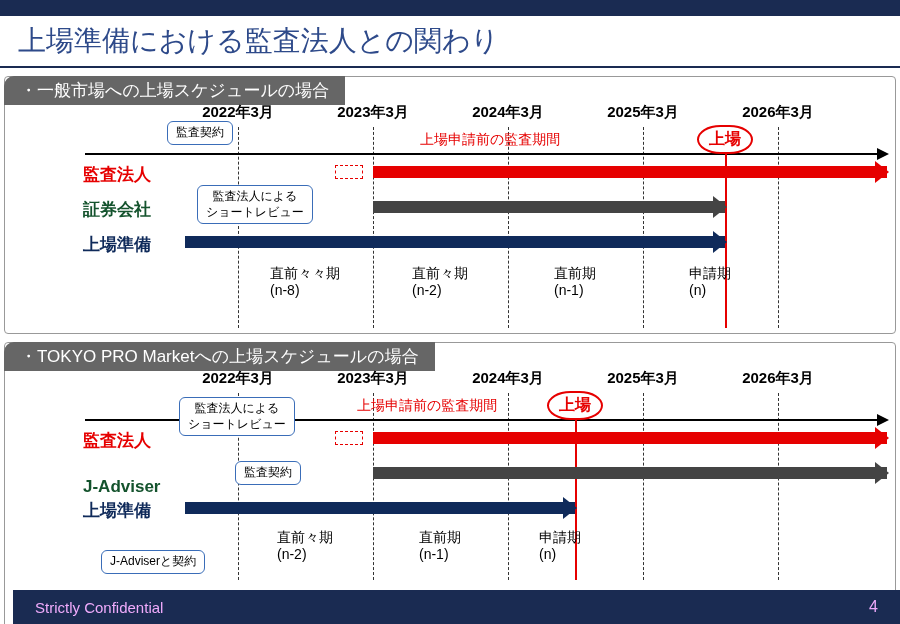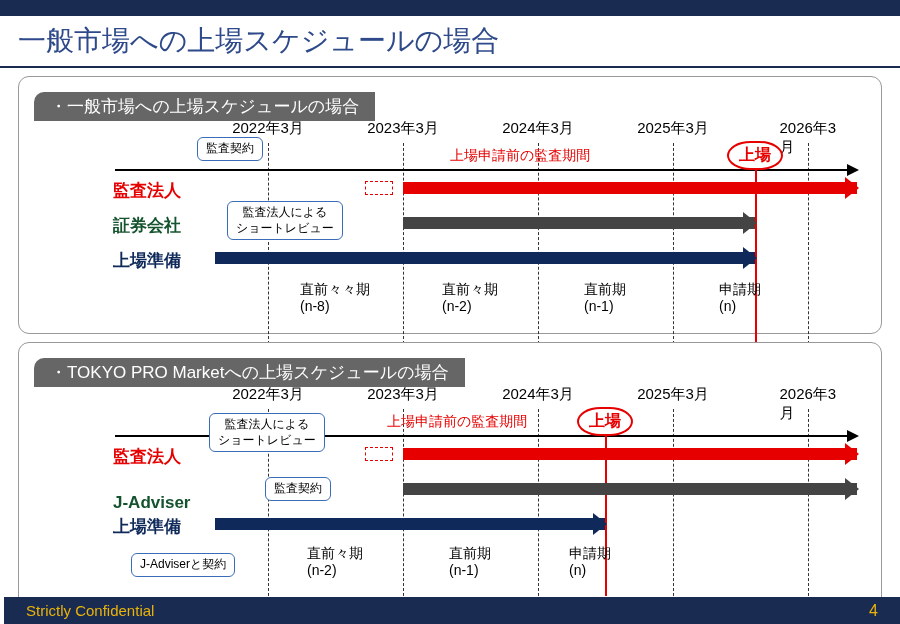--- a/index.html
+++ b/index.html
@@ -1,47 +1,47 @@
 <!DOCTYPE html>
 <html><head>
 <meta charset="utf-8">
 <style>
 *{margin:0;padding:0;box-sizing:border-box}
 body{width:900px;height:624px;font-family:"Meiryo","Hiragino Sans",sans-serif;background:#fff;position:relative;overflow:hidden}
 .topbar{height:16px;background:#1a2b52}
 .slide-title{font-size:28px;color:#2e4a8a;padding:6px 18px;border-bottom:2px solid #1a2b52;font-weight:500}
-.panel{border:1px solid #999;border-radius:11px;margin:8px 18px 0;padding:16px;position:relative;background:#fff}
+.panel{border:1px solid #999;border-radius:4px;margin:8px 4px 0;padding:0;position:relative;background:#fff}
 .panel-header{display:inline-block;background:#666;color:#fff;font-size:17px;padding:3px 16px;margin-left:-1px;margin-top:-1px;border-top-left-radius:10px}
 .chart{position:relative;height:230px;margin-top:-2px}
 .year-row{position:absolute;top:0;left:0;right:0;height:22px}
-.year{position:absolute;font-size:15px;font-weight:400;color:#000;transform:translateX(-50%)}
+.year{position:absolute;font-size:15px;font-weight:700;color:#000;transform:translateX(-50%)}
 .axis-line{position:absolute;left:80px;right:8px;height:2px;background:#000;top:50px}
 .axis-line::after{content:"";position:absolute;right:-2px;top:-5px;border-left:12px solid #000;border-top:6px solid transparent;border-bottom:6px solid transparent}
 .vline{position:absolute;top:24px;bottom:5px;border-left:1.5px dashed #333;width:0}
 .row-label{position:absolute;font-size:17px;font-weight:700;left:78px}
 .bar{position:absolute;height:12px}
 .bar::after{content:"";position:absolute;right:-2px;top:-5px;border-left:14px solid;border-top:11px solid transparent;border-bottom:11px solid transparent;border-left-color:inherit}
 .callout{position:absolute;border:1px solid #3a6db8;border-radius:6px;background:#fff;padding:3px 8px;font-size:12px;color:#000;text-align:center;line-height:1.3}
 .red{color:#e60000}.navy{color:#0f2a5a}.grey{color:#14532d}
 .red-bg{background:#e60000;border-left-color:#e60000}
 .grey-bg{background:#444;border-left-color:#444}
 .navy-bg{background:#0f2a5a;border-left-color:#0f2a5a}
 .period-label{position:absolute;font-size:14px;text-align:left;line-height:1.2;transform:translateX(-50%)}
 .red-note{position:absolute;color:#e60000;font-size:14px;font-weight:500}
 .listing-badge{position:absolute;color:#e60000;font-size:16px;font-weight:700;border:2.5px solid #e60000;border-radius:50%/60%;padding:2px 10px;background:#fff;transform:translateX(-50%)}
 .dashed-box{position:absolute;border:1.5px dashed #e60000;width:28px;height:14px}
-.footer{position:absolute;bottom:0;left:4px;right:0;height:27px;background:#1a2b52;color:#eab308;display:flex;align-items:center;justify-content:space-between;padding:0 22px;font-size:15px}
+.footer{position:absolute;bottom:0;left:13px;right:0;height:34px;background:#1a2b52;color:#f0abfc;display:flex;align-items:center;justify-content:space-between;padding:0 22px;font-size:15px}
 .pg{font-size:16px}
 .listing-vline{position:absolute;top:30px;bottom:5px;width:2px;background:#e60000}
 </style>
 </head>
 <body>
 
 <div class="topbar"></div>
-<div class="slide-title">一般市場への上場スケジュールの場合</div>
+<div class="slide-title">上場準備における監査法人との関わり</div>
 
 <div class="panel" style="height:258px">
   <div class="panel-header">・一般市場への上場スケジュールの場合</div>
   <div class="chart">
     <div class="year-row">
       <span class="year" style="left:233px">2022年3月</span>
       <span class="year" style="left:368px">2023年3月</span>
       <span class="year" style="left:503px">2024年3月</span>
       <span class="year" style="left:638px">2025年3月</span>
       <span class="year" style="left:773px">2026年3月</span>
@@ -109,20 +109,20 @@
     <div class="row-label navy" style="top:130px">上場準備</div>
     <div class="bar navy-bg" style="left:180px;width:390px;top:133px"></div>
 
     <span class="period-label" style="left:300px;top:160px"><span>直前々期</span><br><span>(n-2)</span></span>
     <span class="period-label" style="left:435px;top:160px"><span>直前期</span><br><span>(n-1)</span></span>
     <span class="period-label" style="left:555px;top:160px"><span>申請期</span><br><span>(n)</span></span>
 
     <div class="callout" style="left:174px;top:28px;white-space:pre-line">監査法人による
 ショートレビュー</div>
     <div class="callout" style="left:230px;top:92px">監査契約</div>
-    <div class="callout" style="left:96px;top:168px">J-Adviserと契約</div>
+    <div class="callout" style="left:96px;top:181px">J-Adviserと契約</div>
   </div>
 </div>
 
 <div class="footer">
   <span>Strictly Confidential</span>
   <span class="pg">4</span>
 </div>
 
 </body></html>

